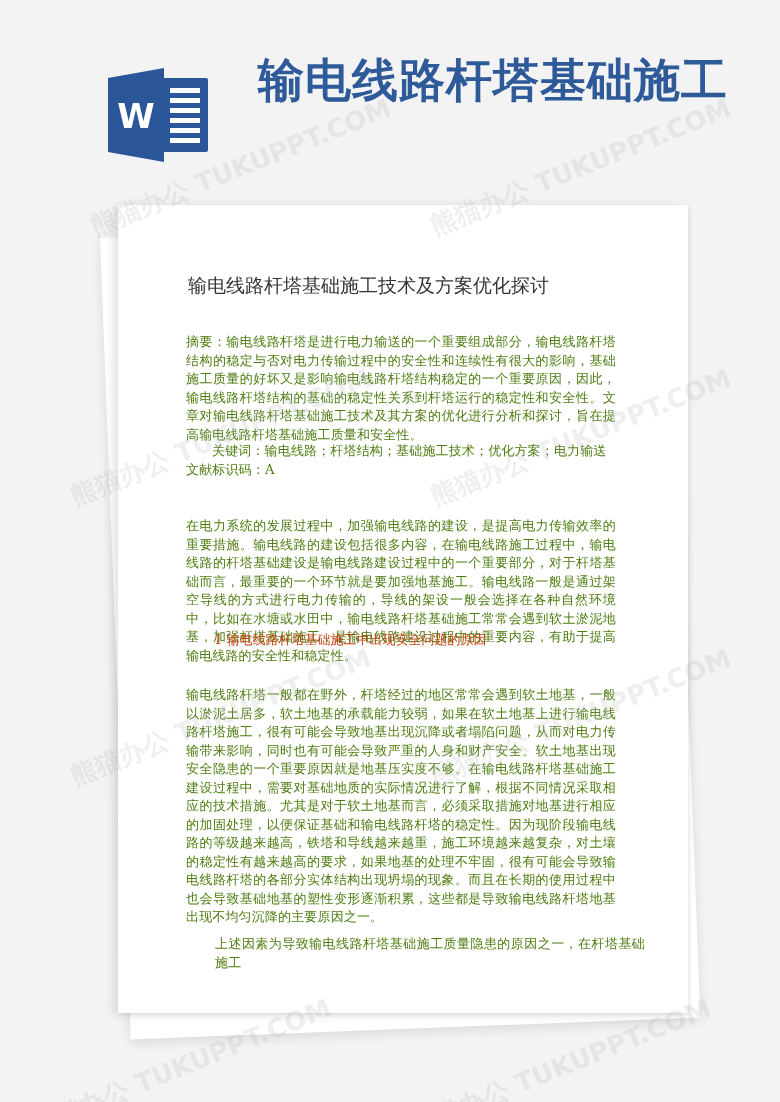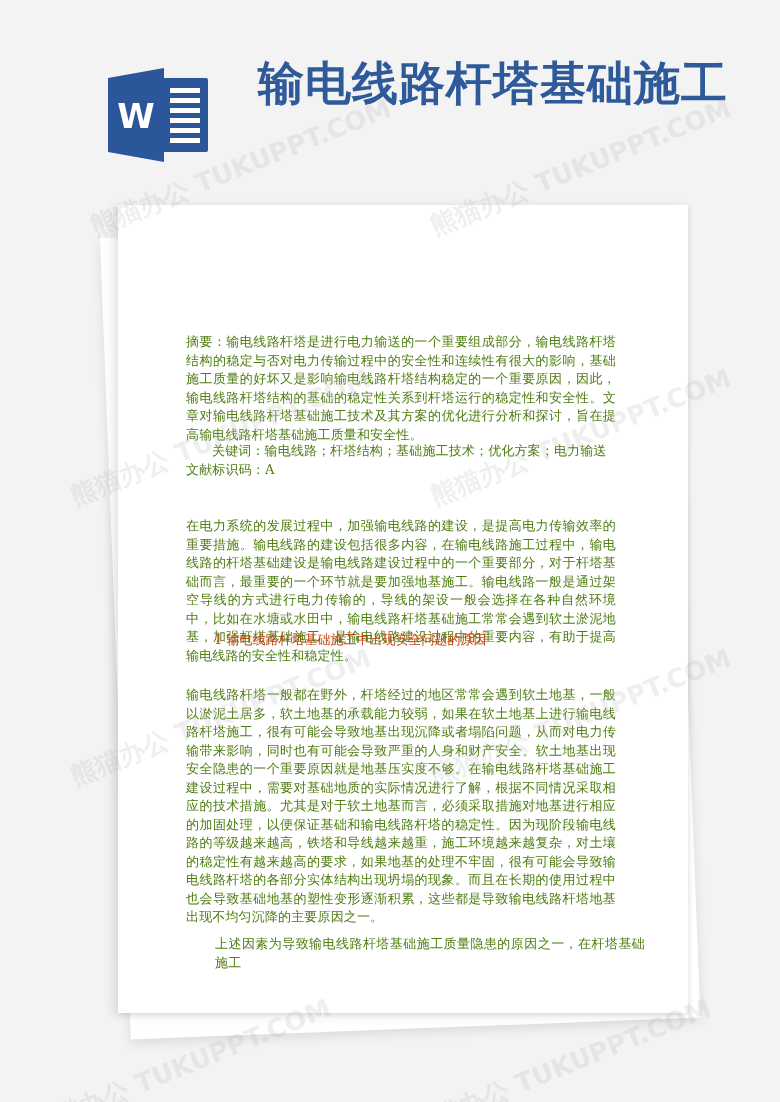--- a/index.html
+++ b/index.html
@@ -7,21 +7,21 @@
       width: 780px; height: 1102px; overflow: hidden; position: relative;
       background: #f3f3f3;
       font-family: "DejaVu Serif", "Liberation Serif", serif;
     }
     .header { position: absolute; left: 0; top: 0; width: 780px; height: 200px; }
     .word-icon { position: absolute; left: 106px; top: 66px; width: 104px; height: 98px; }
     .hero-title {
       position: absolute; left: 258px; top: 56px; width: 520px;
       color: #2f5a9a; font-weight: bold; font-size: 46px; line-height: 56px;
       letter-spacing: 1px;
-      font-family: Liberation Serif, serif;
+      font-family: Liberation Mono, monospace;
     }
     .hero-title div { white-space: nowrap; }
 
     .back-page {
       position: absolute; background: #fff;
       box-shadow: 0 4px 12px rgba(0,0,0,0.10);
     }
     .back-page.p2 {
       left: 100px; top: 238px; width: 570px; height: 802px;
       transform: rotate(-2.2deg); transform-origin: 0 0;
@@ -70,20 +70,21 @@
     <text x="30" y="62" text-anchor="middle" font-family="DejaVu Sans, sans-serif" font-size="34" font-weight="bold" fill="#fff">W</text>
   </svg>
   <div class="hero-title">
     <div>输电线路杆塔基础施工</div>
   </div>
 </div>
 
 <div class="back-page p2"></div>
 
 <div class="page">
+  <div class="doc-title">输电线路杆塔基础施工技术及方案优化探讨</div>
   <div class="para abstract">摘要：输电线路杆塔是进行电力输送的一个重要组成部分，输电线路杆塔结构的稳定与否对电力传输过程中的安全性和连续性有很大的影响，基础施工质量的好坏又是影响输电线路杆塔结构稳定的一个重要原因，因此，输电线路杆塔结构的基础的稳定性关系到杆塔运行的稳定性和安全性。文章对输电线路杆塔基础施工技术及其方案的优化进行分析和探讨，旨在提高输电线路杆塔基础施工质量和安全性。</div>
   <div class="para keywords">
     <div class="kw-line">关键词：输电线路；杆塔结构；基础施工技术；优化方案；电力输送</div>
     <div>文献标识码：A</div>
   </div>
   <div class="para body1">在电力系统的发展过程中，加强输电线路的建设，是提高电力传输效率的重要措施。输电线路的建设包括很多内容，在输电线路施工过程中，输电线路的杆塔基础建设是输电线路建设过程中的一个重要部分，对于杆塔基础而言，最重要的一个环节就是要加强地基施工。输电线路一般是通过架空导线的方式进行电力传输的，导线的架设一般会选择在各种自然环境中，比如在水塘或水田中，输电线路杆塔基础施工常常会遇到软土淤泥地基，加强杆塔基础施工，是输电线路建设过程中的重要内容，有助于提高输电线路的安全性和稳定性。</div>
   <div class="h1">1 输电线路杆塔基础施工中出现安全问题的原因</div>
   <div class="para body2">输电线路杆塔一般都在野外，杆塔经过的地区常常会遇到软土地基，一般以淤泥土居多，软土地基的承载能力较弱，如果在软土地基上进行输电线路杆塔施工，很有可能会导致地基出现沉降或者塌陷问题，从而对电力传输带来影响，同时也有可能会导致严重的人身和财产安全。软土地基出现安全隐患的一个重要原因就是地基压实度不够。在输电线路杆塔基础施工建设过程中，需要对基础地质的实际情况进行了解，根据不同情况采取相应的技术措施。尤其是对于软土地基而言，必须采取措施对地基进行相应的加固处理，以便保证基础和输电线路杆塔的稳定性。因为现阶段输电线路的等级越来越高，铁塔和导线越来越重，施工环境越来越复杂，对土壤的稳定性有越来越高的要求，如果地基的处理不牢固，很有可能会导致输电线路杆塔的各部分实体结构出现坍塌的现象。而且在长期的使用过程中也会导致基础地基的塑性变形逐渐积累，这些都是导致输电线路杆塔地基出现不均匀沉降的主要原因之一。</div>
   <div class="para body3">上述因素为导致输电线路杆塔基础施工质量隐患的原因之一，在杆塔基础施工</div>
 </div>

